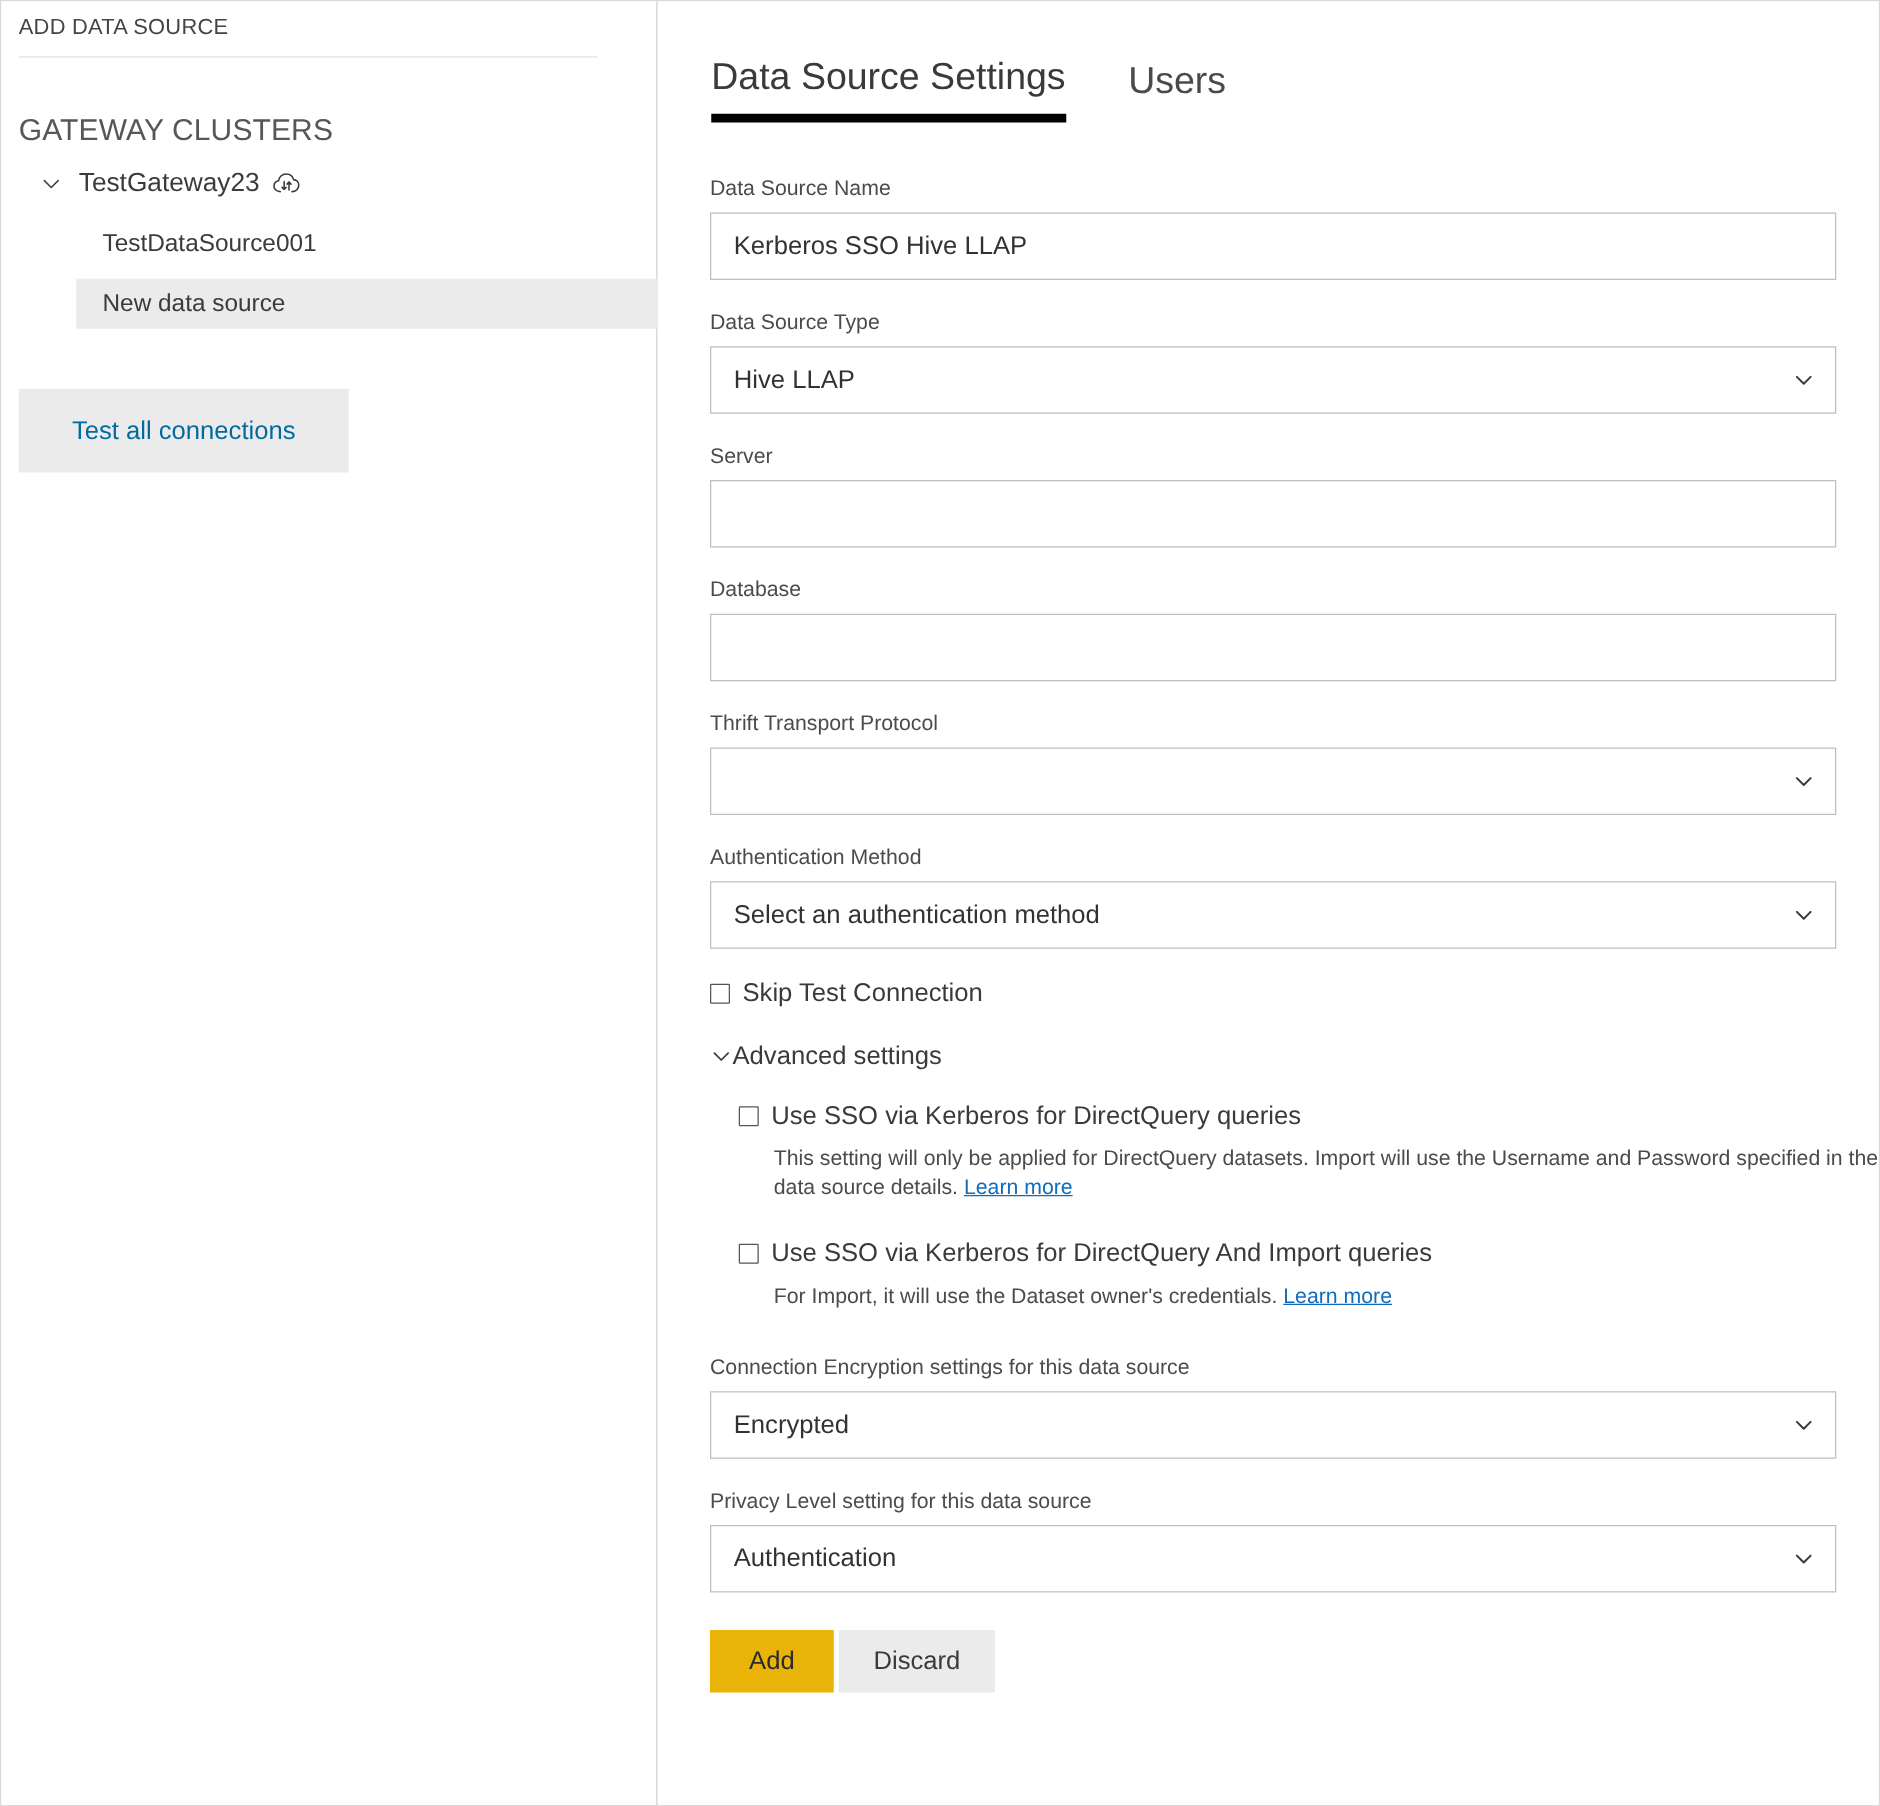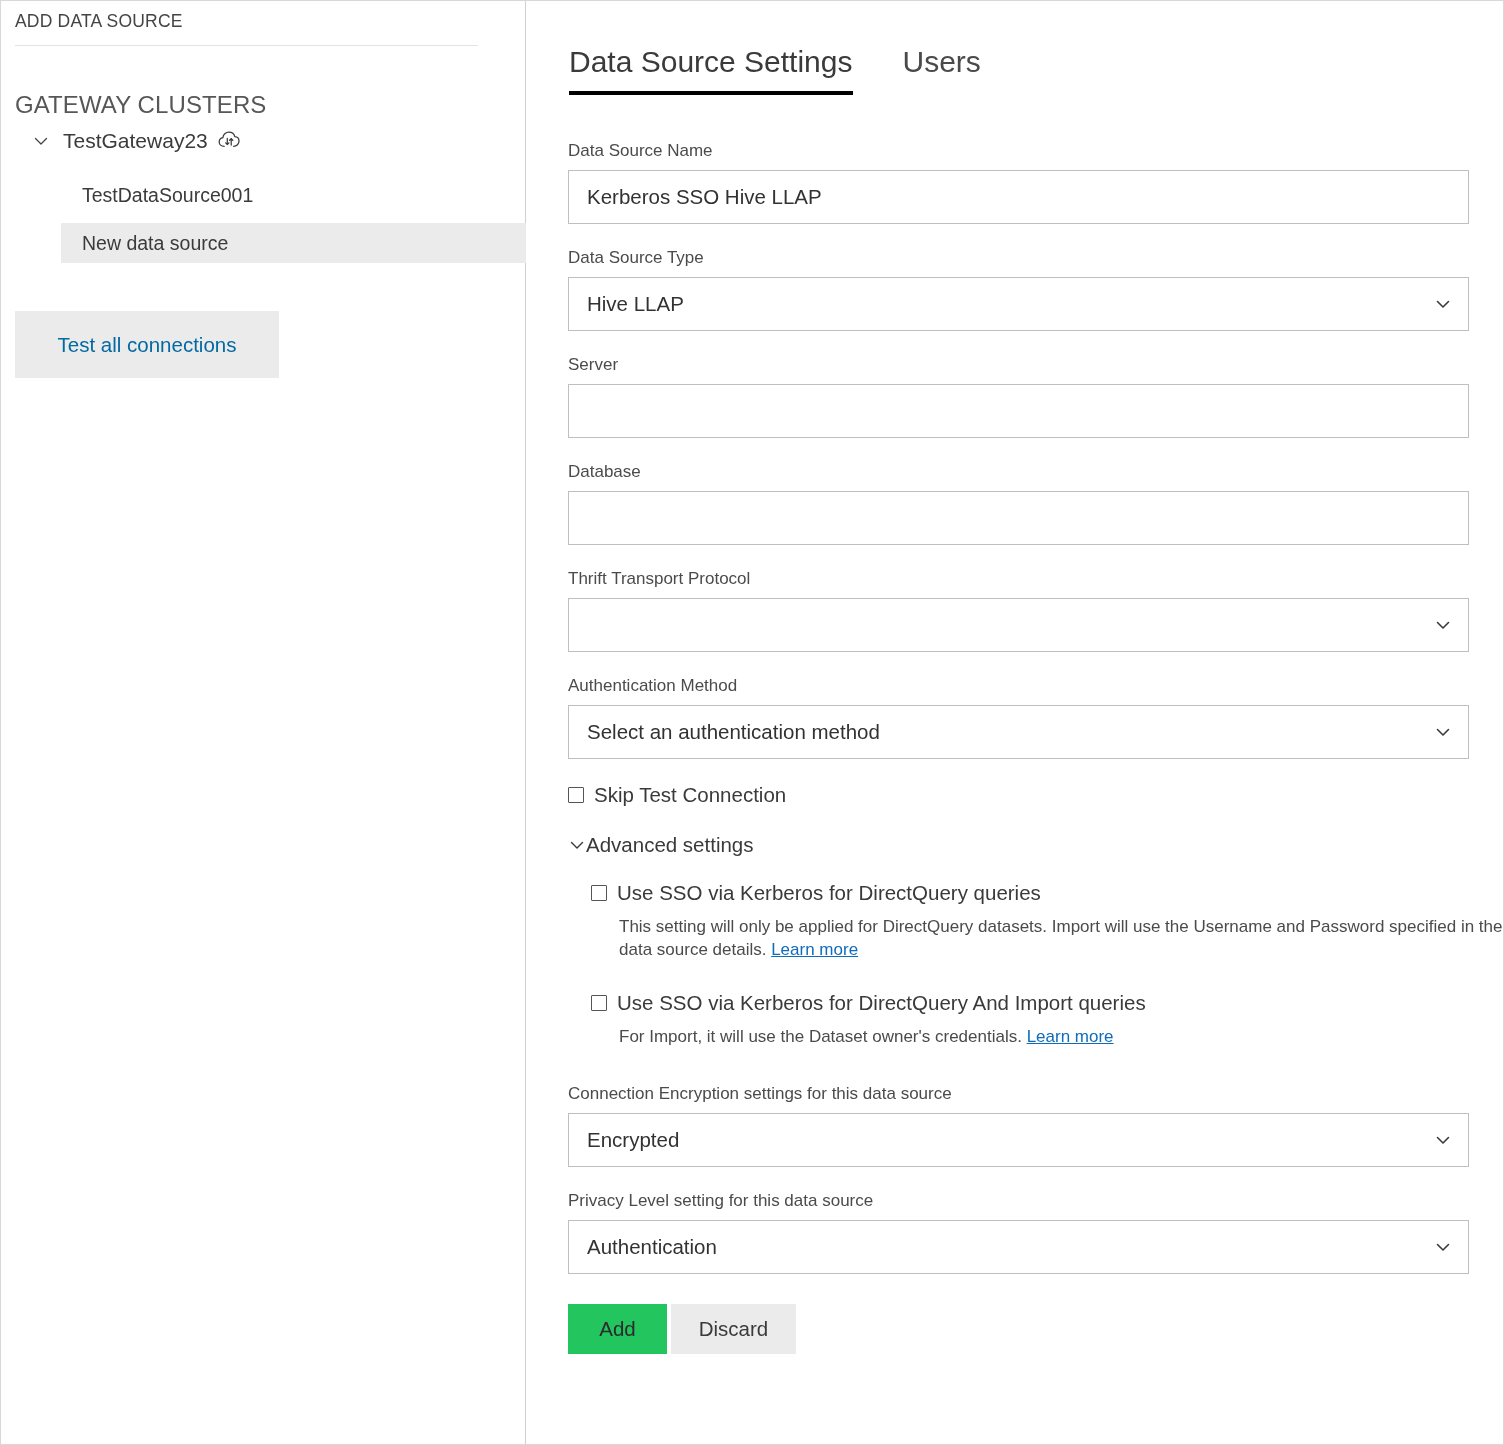--- a/index.html
+++ b/index.html
@@ -62,21 +62,21 @@
     white-space: nowrap;
   }
 
   .tree-gateway-row {
     position: absolute;
     left: 0;
     top: 128px;
     width: 525px;
     height: 36px;
     display: flex;
-    align-items: flex-start;
+    align-items: center;
     cursor: default;
   }
   .tree-chevron {
     width: 24px;
     height: 24px;
     margin-left: 28px;
     display: flex;
     align-items: center;
     justify-content: center;
     flex: none;
@@ -145,21 +145,21 @@
   .tab {
     font-size: 30px;
     font-weight: 400;
     color: #4a4a4a;
     padding-bottom: 12px;
     cursor: pointer;
     white-space: nowrap;
     border-bottom: 4px solid transparent;
   }
   .tab.active {
-    border-bottom: 4px solid #000000;
+    border-bottom: 7px solid #000000;
     color: #3a3a3a;
   }
   .tab + .tab { margin-left: 50px; }
 
   #form {
     position: absolute;
     left: 41px;
     top: 140px;
     width: 901px;
   }
@@ -271,21 +271,21 @@
   .btn {
     border: none;
     font-family: "Liberation Sans", sans-serif;
     font-size: 20.5px;
     cursor: pointer;
     padding: 0;
     height: 50px;
   }
   #add-button {
     width: 99px;
-    background: #22c55e;
+    background: #eab308;
     color: #2b2b2b;
   }
   #discard-button {
     width: 125px;
     margin-left: 4px;
     background: #ebebeb;
     color: #3a3a3a;
   }
 </style>
 </head>

